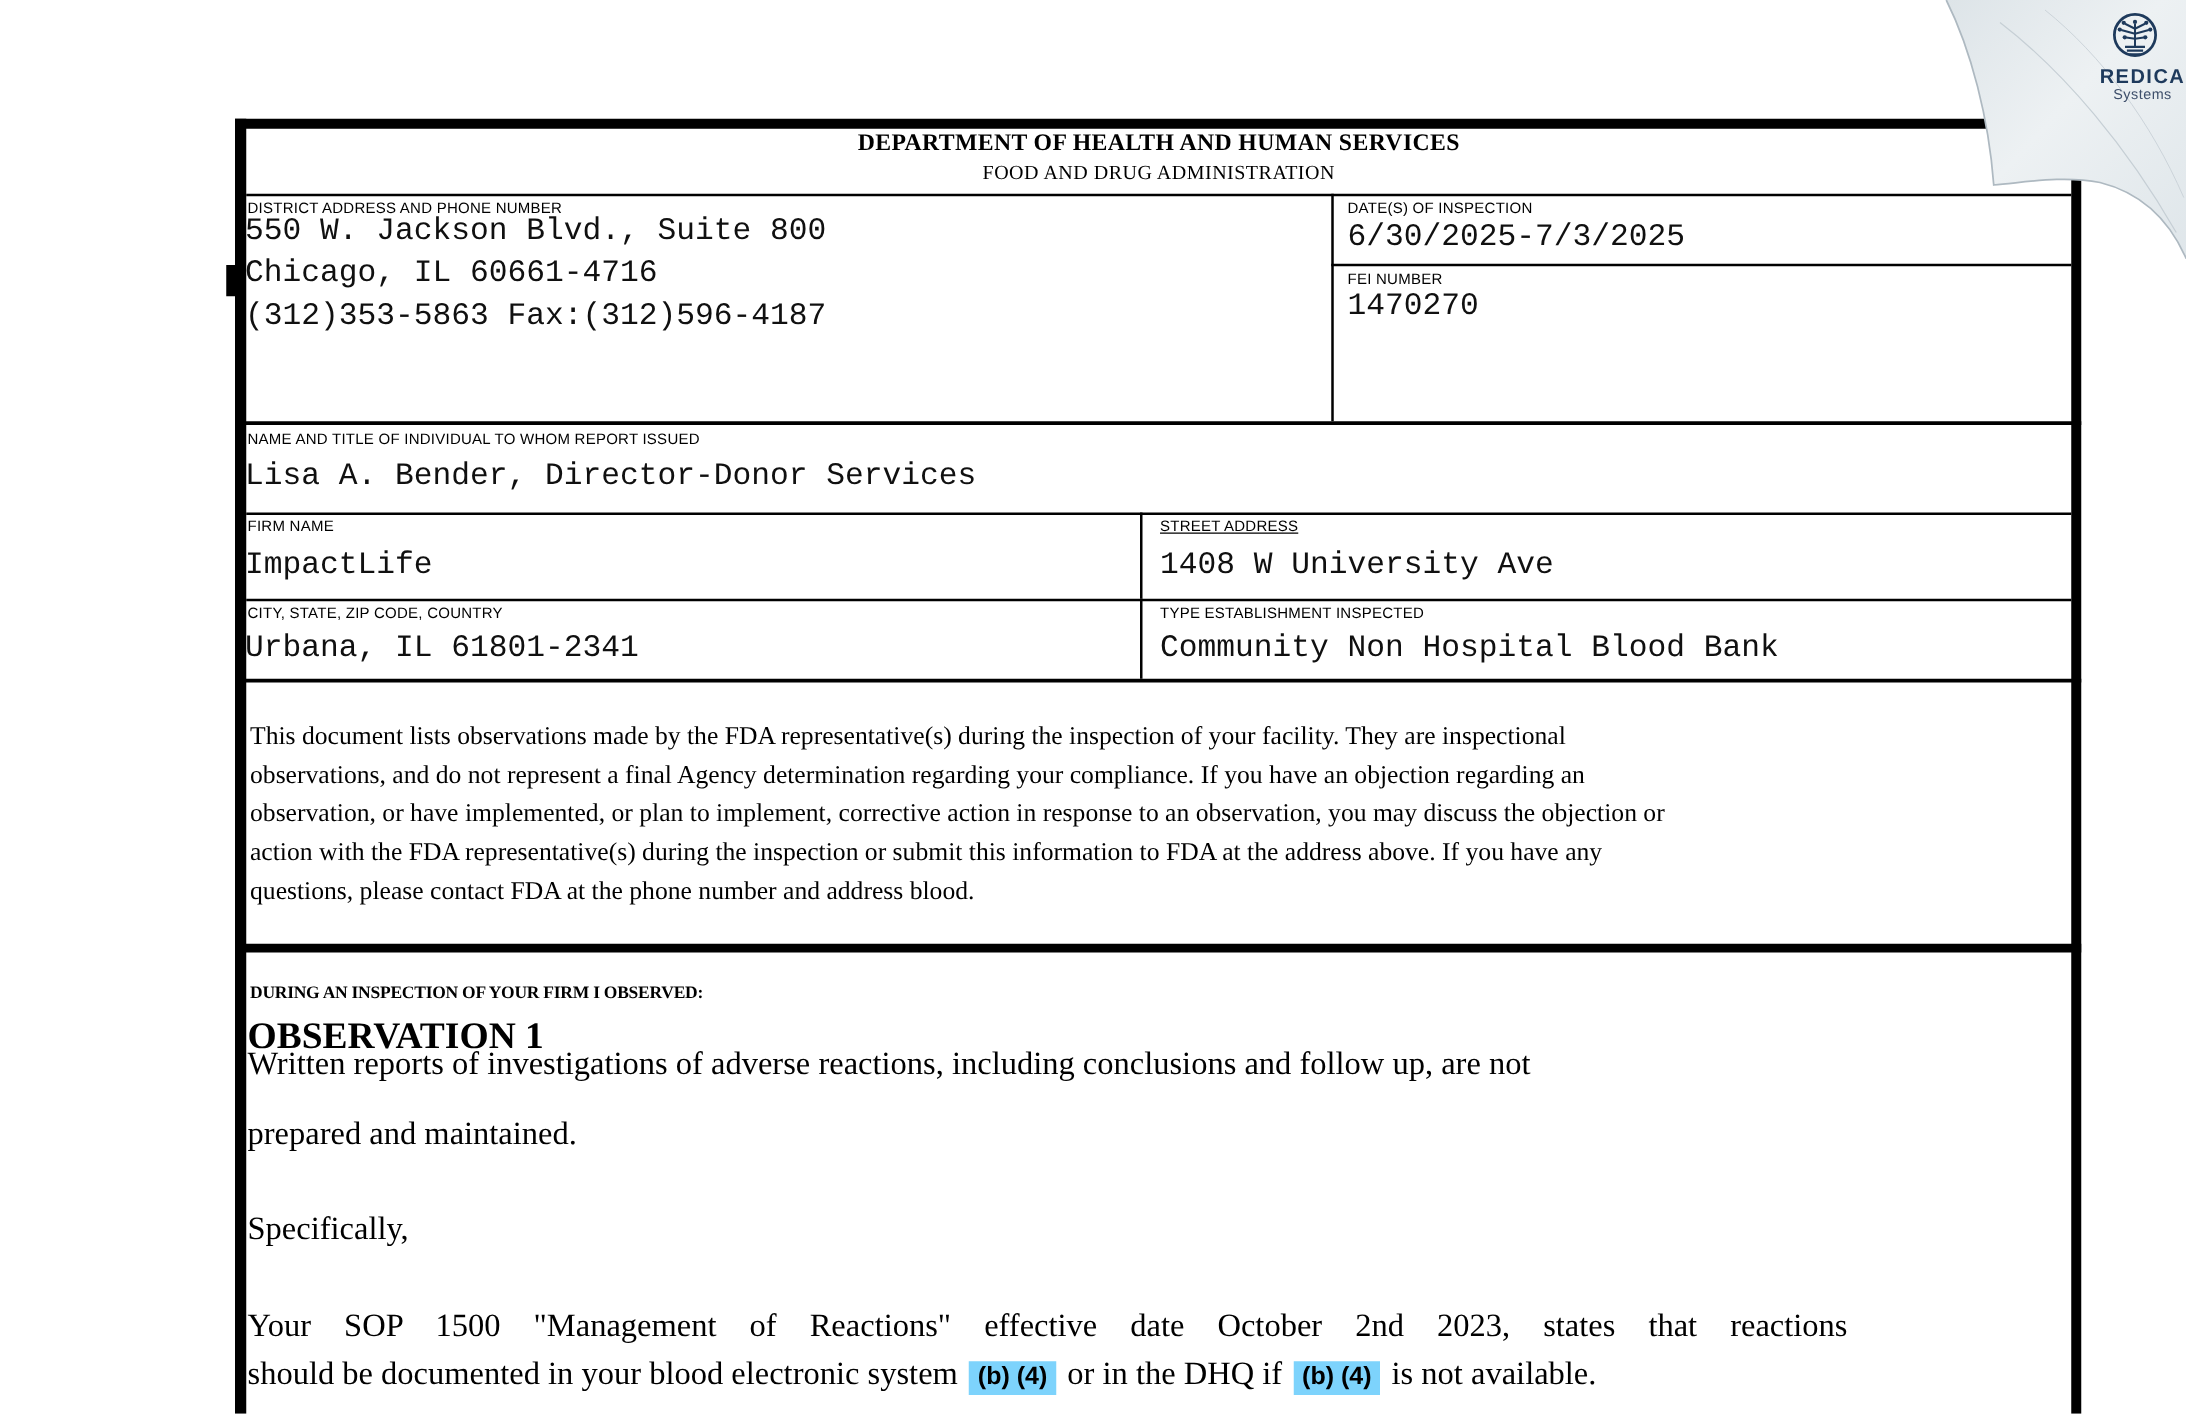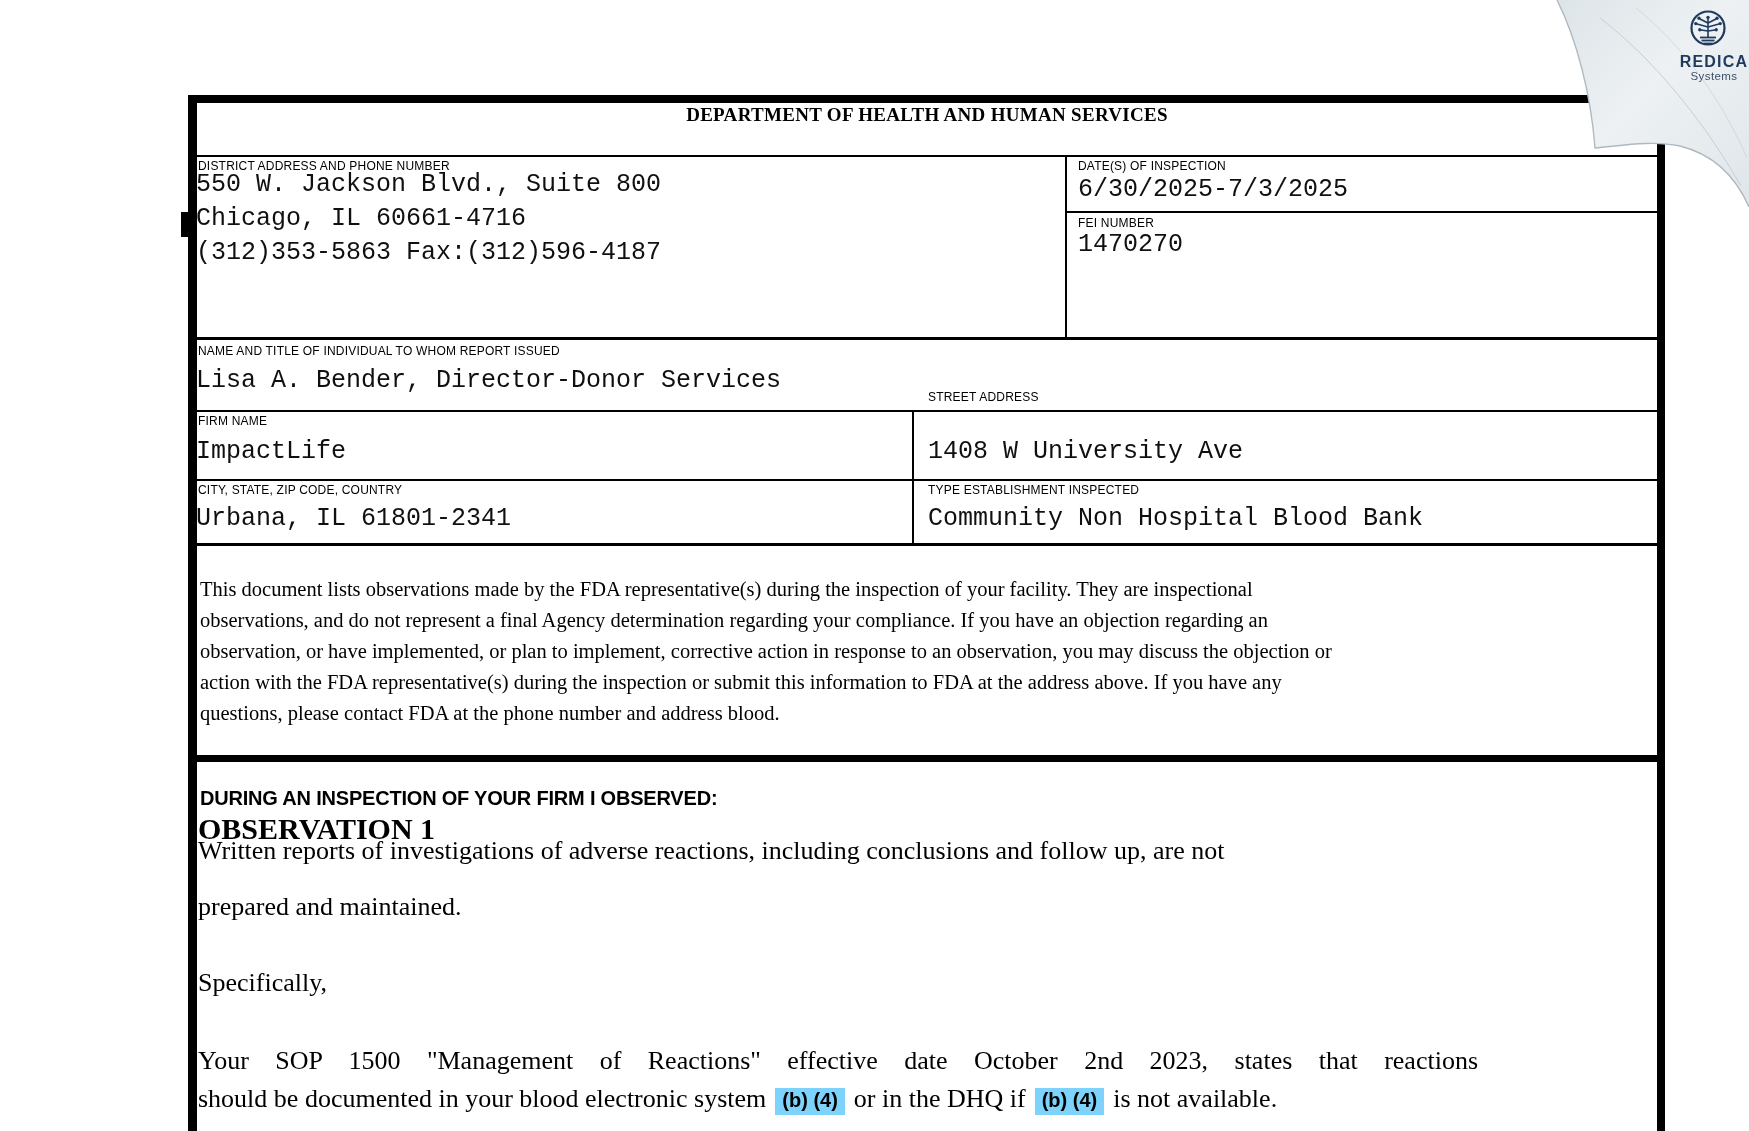--- a/index.html
+++ b/index.html
@@ -10,22 +10,22 @@
   .lbl{position:absolute;font-family:"Liberation Sans", sans-serif;font-size:12px;
        letter-spacing:.2px;white-space:nowrap;color:#000;}
   .mono{position:absolute;font-family:"Liberation Mono","DejaVu Sans Mono",monospace;
         font-size:25px;white-space:nowrap;color:#101010;}
   .serifline{position:absolute;font-family:"Liberation Serif",serif;font-size:20.5px;
         white-space:nowrap;color:#000;}
   .hdr1{position:absolute;left:197px;width:1460px;text-align:center;top:104px;
         font-family:"Liberation Serif",serif;font-weight:bold;font-size:19px;letter-spacing:.3px;}
   .hdr2{position:absolute;left:197px;width:1460px;text-align:center;top:130px;
         font-family:"Liberation Serif",serif;font-size:16px;letter-spacing:.4px;}
-  .during{position:absolute;left:200px;top:787px;font-family:Liberation Sans, sans-serif;
-        font-weight:bold;font-size:20px;letter-spacing:-0.2px;white-space:nowrap;}
+  .during{position:absolute;left:200px;top:787px;font-family:Liberation Serif, serif;
+        font-weight:bold;font-size:14px;letter-spacing:-0.2px;white-space:nowrap;}
   .obs-title{position:absolute;left:198px;top:812px;font-family:"Liberation Serif",serif;
         font-weight:bold;font-size:30px;white-space:nowrap;}
   .body-line{position:absolute;left:198px;font-family:"Liberation Serif",serif;
         font-size:26px;white-space:nowrap;color:#000;}
   .sop1{position:absolute;left:198px;top:1046px;width:1280px;font-family:"Liberation Serif",serif;
         font-size:26px;text-align:justify;text-align-last:justify;white-space:nowrap;}
   .sop2{position:absolute;left:198px;top:1084px;width:1300px;font-family:"Liberation Serif",serif;
         font-size:26px;white-space:nowrap;}
   .redaction{display:inline-block;background:#7dd3fc;font-family:"Liberation Sans",sans-serif;
         font-weight:bold;font-size:20px;padding:1px 7px 3px 7px;margin:0 9px;vertical-align:baseline;}
@@ -50,37 +50,38 @@
   <div class="bar" style="left:1065px;top:211px;width:592px;height:2px;"></div>
   <div class="bar" style="left:188px;top:337px;width:1477px;height:3px;"></div>
   <div class="bar" style="left:197px;top:410px;width:1460px;height:2px;"></div>
   <div class="bar" style="left:912px;top:410px;width:2px;height:69px;"></div>
   <div class="bar" style="left:197px;top:479px;width:1460px;height:2px;"></div>
   <div class="bar" style="left:912px;top:479px;width:2px;height:64px;"></div>
   <div class="bar" style="left:188px;top:543px;width:1477px;height:3px;"></div>
   <div class="bar" style="left:188px;top:755px;width:1477px;height:7px;"></div>
 
   <div class="hdr1">DEPARTMENT OF HEALTH AND HUMAN SERVICES</div>
+  <div class="hdr2">FOOD AND DRUG ADMINISTRATION</div>
 
   <div class="lbl" style="left:198px;top:159px;">DISTRICT ADDRESS AND PHONE NUMBER</div>
   <div class="mono" style="left:196px;top:170px;">550 W. Jackson Blvd., Suite 800</div>
   <div class="mono" style="left:196px;top:204px;">Chicago, IL 60661-4716</div>
   <div class="mono" style="left:196px;top:238px;">(312)353-5863 Fax:(312)596-4187</div>
 
   <div class="lbl" style="left:1078px;top:159px;">DATE(S) OF INSPECTION</div>
   <div class="mono" style="left:1078px;top:175px;">6/30/2025-7/3/2025</div>
   <div class="lbl" style="left:1078px;top:216px;">FEI NUMBER</div>
   <div class="mono" style="left:1078px;top:230px;">1470270</div>
 
   <div class="lbl" style="left:198px;top:344px;">NAME AND TITLE OF INDIVIDUAL TO WHOM REPORT ISSUED</div>
   <div class="mono" style="left:196px;top:366px;">Lisa A. Bender, Director-Donor Services</div>
 
   <div class="lbl" style="left:198px;top:414px;">FIRM NAME</div>
   <div class="mono" style="left:196px;top:437px;">ImpactLife</div>
-  <div class="lbl" style="left:928px;top:390px;">STREET ADDRESS</div>
+  <div class="lbl" style="left:928px;top:414px;text-decoration:underline;">STREET ADDRESS</div>
   <div class="mono" style="left:928px;top:437px;">1408 W University Ave</div>
 
   <div class="lbl" style="left:198px;top:483px;">CITY, STATE, ZIP CODE, COUNTRY</div>
   <div class="mono" style="left:196px;top:504px;">Urbana, IL 61801-2341</div>
   <div class="lbl" style="left:928px;top:483px;">TYPE ESTABLISHMENT INSPECTED</div>
   <div class="mono" style="left:928px;top:504px;">Community Non Hospital Blood Bank</div>
 
   <div class="serifline" style="left:200px;top:578px;">This document lists observations made by the FDA representative(s) during the inspection of your facility. They are inspectional</div>
   <div class="serifline" style="left:200px;top:609px;">observations, and do not represent a final Agency determination regarding your compliance. If you have an objection regarding an</div>
   <div class="serifline" style="left:200px;top:640px;">observation, or have implemented, or plan to implement, corrective action in response to an observation, you may discuss the objection or</div>

